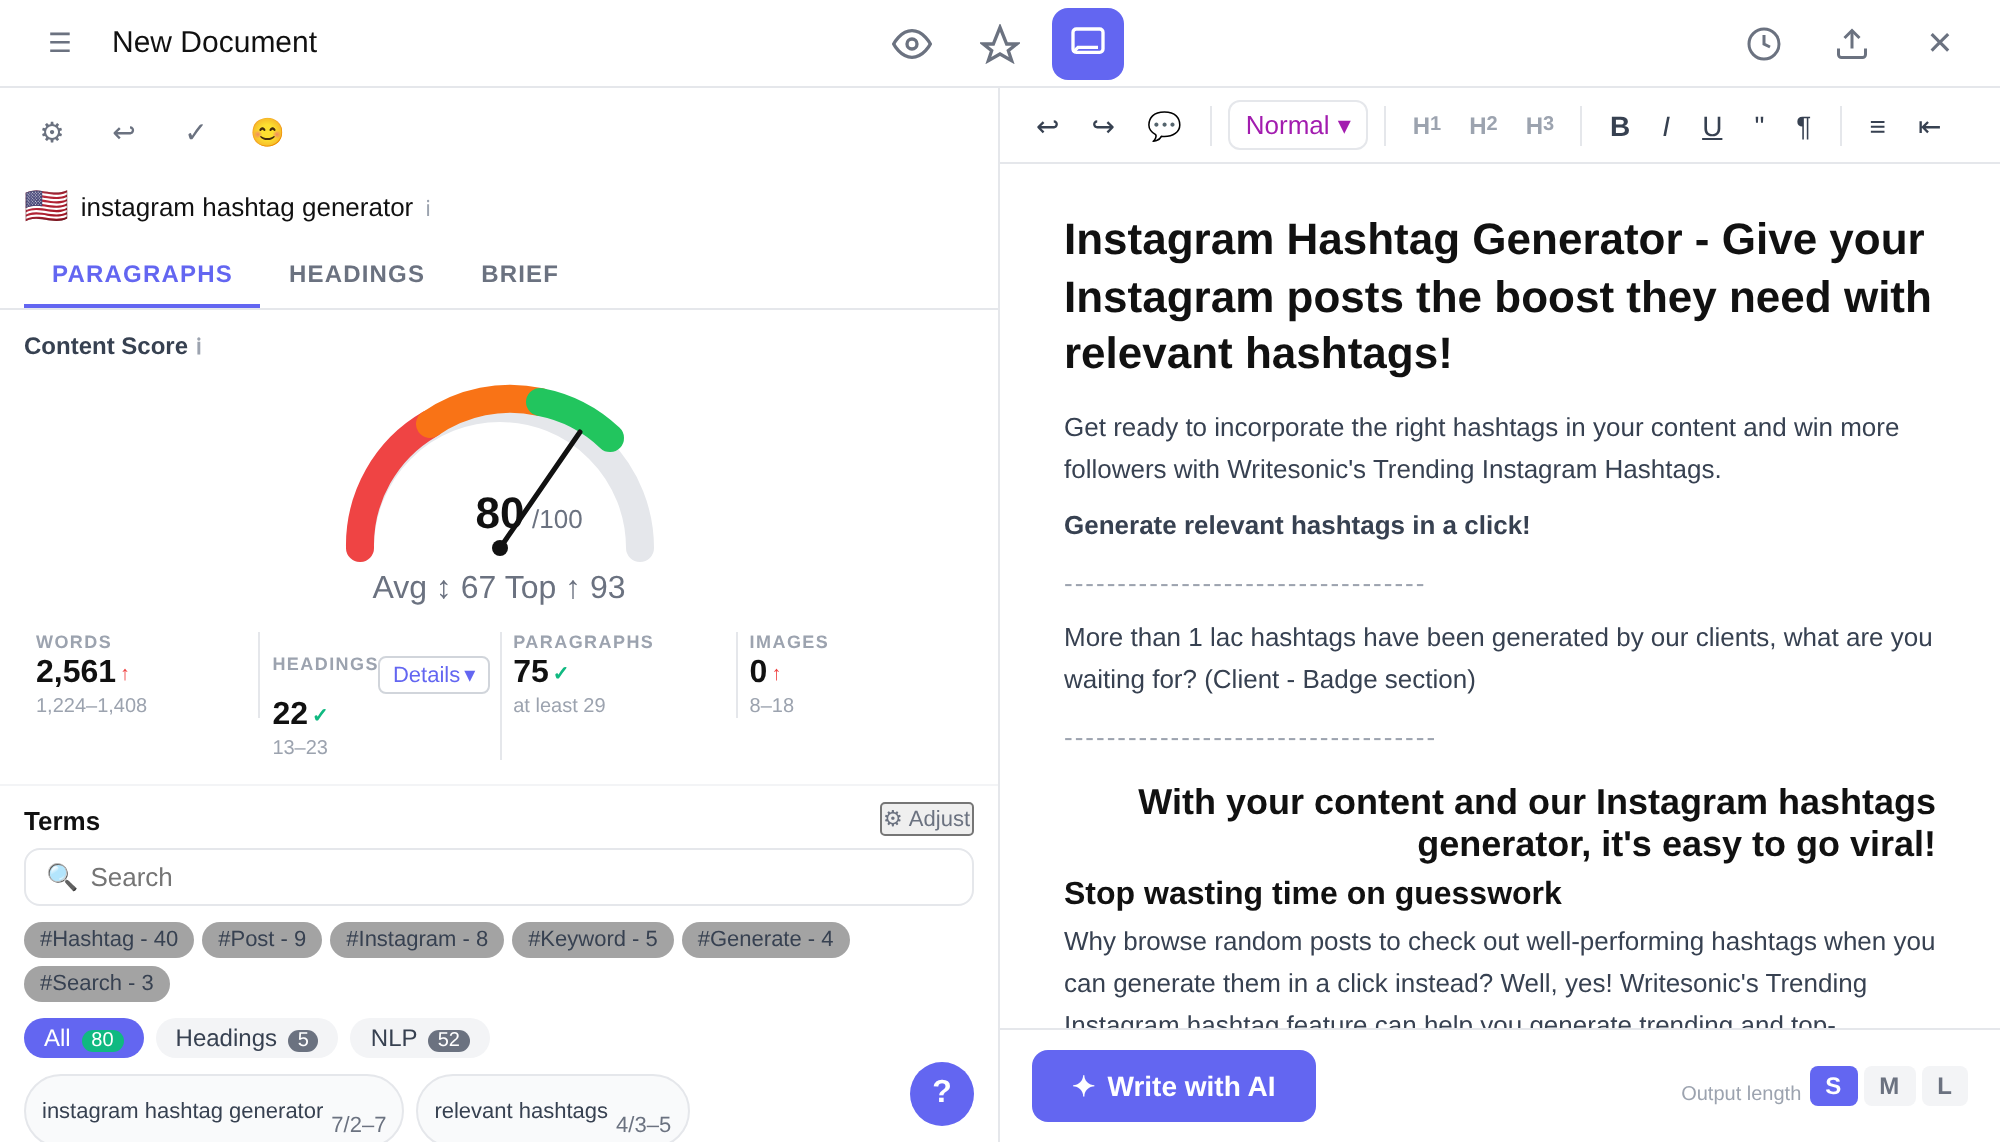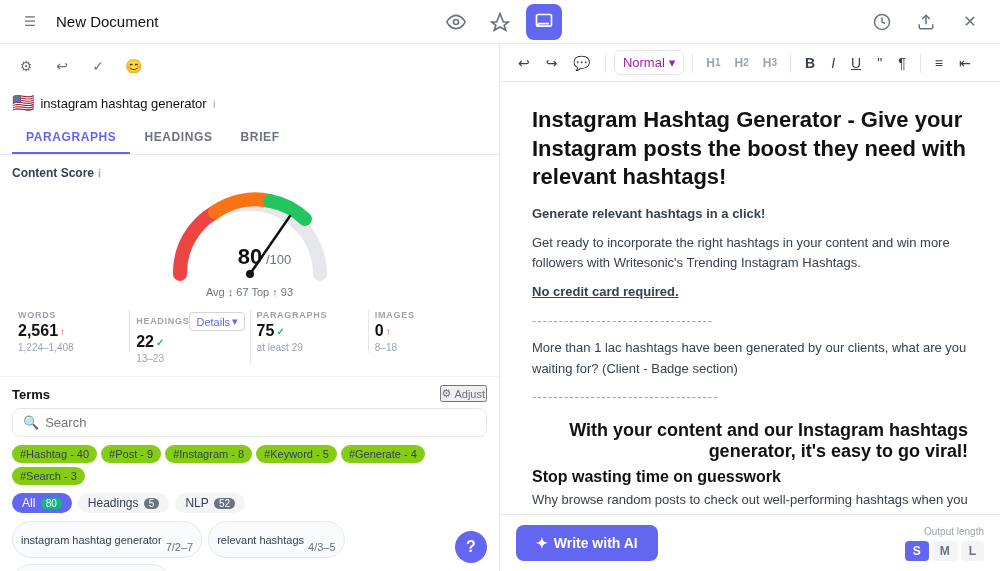--- a/index.html
+++ b/index.html
@@ -41,47 +41,47 @@
     }
     .left-tab.active { color: #6366f1; border-bottom-color: #6366f1; }
 
     
     .content-score-section { padding: 10px 12px 0; }
     .content-score-label { display: flex; align-items: center; gap: 4px; font-size: 12px; font-weight: 600; color: #374151; margin-bottom: 4px; }
 
     
     .gauge-container { display: flex; flex-direction: column; align-items: center; position: relative; margin: 0 auto; }
     .gauge-svg { width: 180px; height: 100px; }
-    .gauge-avg { font-size: 11px; color: #6b7280; text-align: left; margin-top: 2px; }
+    .gauge-avg { font-size: 16px; color: #6b7280; text-align: left; margin-top: 2px; }
 
     
     .stats-row { display: flex; align-items: flex-start; padding: 8px 12px; gap: 0; border-bottom: 1px solid #f3f4f6; }
     .stat-item { flex: 1; display: flex; flex-direction: column; gap: 2px; padding: 4px 6px; position: relative; }
     .stat-item:not(:last-child)::after { content: ''; position: absolute; right: 0; top: 4px; bottom: 4px; width: 1px; background: #e5e7eb; }
     .stat-label { font-size: 9px; font-weight: 700; color: #9ca3af; letter-spacing: 0.08em; text-transform: uppercase; }
     .stat-value { font-size: 16px; font-weight: 700; color: #111; display: flex; align-items: center; gap: 2px; }
     .stat-arrow-up { color: #ef4444; font-size: 10px; }
     .stat-arrow-down { color: #10b981; font-size: 10px; }
     .stat-range { font-size: 10px; color: #9ca3af; }
-    .details-btn { font-size: 11px; color: #6366f1; border: 1px solid #d1d5db; border-radius: 4px; padding: 2px 6px; cursor: pointer; background: #fff; display: flex; align-items: center; gap: 2px; align-self: flex-start; margin-top: 2px; }
+    .details-btn { font-size: 11px; color: #6366f1; border: 1px solid #d1d5db; border-radius: 4px; padding: 2px 6px; cursor: pointer; background: #fff; display: flex; align-items: center; gap: 2px; align-self: flex-start; margin-top: 12px; }
 
     
     .terms-section { padding: 8px 12px 0; flex: 1; overflow: hidden; display: flex; flex-direction: column; }
     .terms-header { display: flex; justify-content: space-between; align-items: flex-end; margin-bottom: 6px; }
     .terms-title { font-size: 13px; font-weight: 600; color: #111; }
     .adjust-btn { font-size: 11px; color: #6b7280; display: flex; align-items: center; gap: 3px; cursor: pointer; }
 
     
     .search-box { display: flex; align-items: center; border: 1px solid #e5e7eb; border-radius: 8px; padding: 6px 10px; gap: 6px; margin-bottom: 8px; background: #fff; }
     .search-box input { border: none; outline: none; font-size: 13px; color: #374151; flex: 1; background: transparent; }
     .search-icon { color: #9ca3af; font-size: 13px; }
 
     
     .hashtag-filters { display: flex; flex-wrap: wrap; gap: 4px; margin-bottom: 8px; }
-    .hashtag-filter { padding: 3px 8px; border-radius: 20px; font-size: 11px; cursor: pointer; background: #84cc16; color: #374151; border: none; }
+    .hashtag-filter { padding: 3px 8px; border-radius: 20px; font-size: 11px; cursor: pointer; background: #a3a3a3; color: #374151; border: none; }
 
     
     .tab-pills { display: flex; gap: 6px; margin-bottom: 8px; align-items: center; }
     .tab-pill { padding: 3px 10px; border-radius: 20px; font-size: 12px; cursor: pointer; border: none; background: #f3f4f6; color: #374151; font-weight: 500; }
     .tab-pill.active { background: #6366f1; color: #fff; }
     .tab-badge { background: #10b981; color: #fff; border-radius: 10px; padding: 0 5px; font-size: 10px; margin-left: 2px; }
     .tab-badge-gray { background: #6b7280; color: #fff; border-radius: 10px; padding: 0 5px; font-size: 10px; margin-left: 2px; }
 
     
     .tags-grid { display: flex; flex-direction: column; gap: 6px; overflow-y: auto; flex: 1; }
@@ -125,21 +125,21 @@
     .ai-bottom-bar {
       position: absolute; bottom: 0; right: 0; width: 500px;
       background: #fff; border-top: 1px solid #e5e7eb;
       padding: 10px 16px; display: flex; align-items: center; gap: 10px;
     }
     .ai-write-btn {
       background: #6366f1; color: #fff; border: none; border-radius: 8px;
       padding: 10px 20px; font-size: 14px; font-weight: 600; cursor: pointer;
       display: flex; align-items: center; gap: 6px; white-space: nowrap;
     }
-    .output-length { display: flex; flex-direction: column; align-items: flex-end; gap: 4px; }
+    .output-length { display: flex; flex-direction: row; align-items: flex-end; gap: 4px; }
     .output-length-label { font-size: 10px; color: #9ca3af; }
     .length-pills { display: flex; gap: 3px; }
     .length-pill { padding: 3px 8px; border-radius: 4px; font-size: 12px; font-weight: 600; cursor: pointer; border: none; }
     .length-pill.active { background: #6366f1; color: #fff; }
     .length-pill.inactive { background: #f3f4f6; color: #6b7280; }
   </style>
 </head>
 <body>
 
 <div class="top-bar">
@@ -363,23 +363,22 @@
       <button class="toolbar-btn" style="text-decoration:underline;">U</button>
       <button class="toolbar-btn">"</button>
       <button class="toolbar-btn">¶</button>
       <div class="toolbar-sep"></div>
       <button class="toolbar-btn">≡</button>
       <button class="toolbar-btn" style="transform:scaleX(-1);">⇥</button>
     </div>
 
     <div class="editor-content">
       <h1>Instagram Hashtag Generator - Give your Instagram posts the boost they need with relevant hashtags!</h1>
+      <p>Get ready to incorporate the right hashtags in your content and win more followers with Writesonic's Trending Instagram Hashtags.</p>
       <p><strong>Generate relevant hashtags in a click!</strong></p>
-      <p>Get ready to incorporate the right hashtags in your content and win more followers with Writesonic's Trending Instagram Hashtags.</p>
-      <p><strong class="underline">No credit card required.</strong></p>
       <p class="divider-line">----------------------------------</p>
       <p>More than 1 lac hashtags have been generated by our clients, what are you waiting for? (Client - Badge section)</p>
       <p class="divider-line">-----------------------------------</p>
       <h2>With your content and our Instagram hashtags generator, it's easy to go viral!</h2>
       <h3>Stop wasting time on guesswork</h3>
       <p>Why browse random posts to check out well-performing hashtags when you can generate them in a click instead? Well, yes! Writesonic's Trending Instagram hashtag feature can help you generate trending and top-performing hashtags. So, no more guesswork about which hashtags to include in your Instagram post.</p>
 
     </div>
 
     <div class="ai-bottom-bar">

